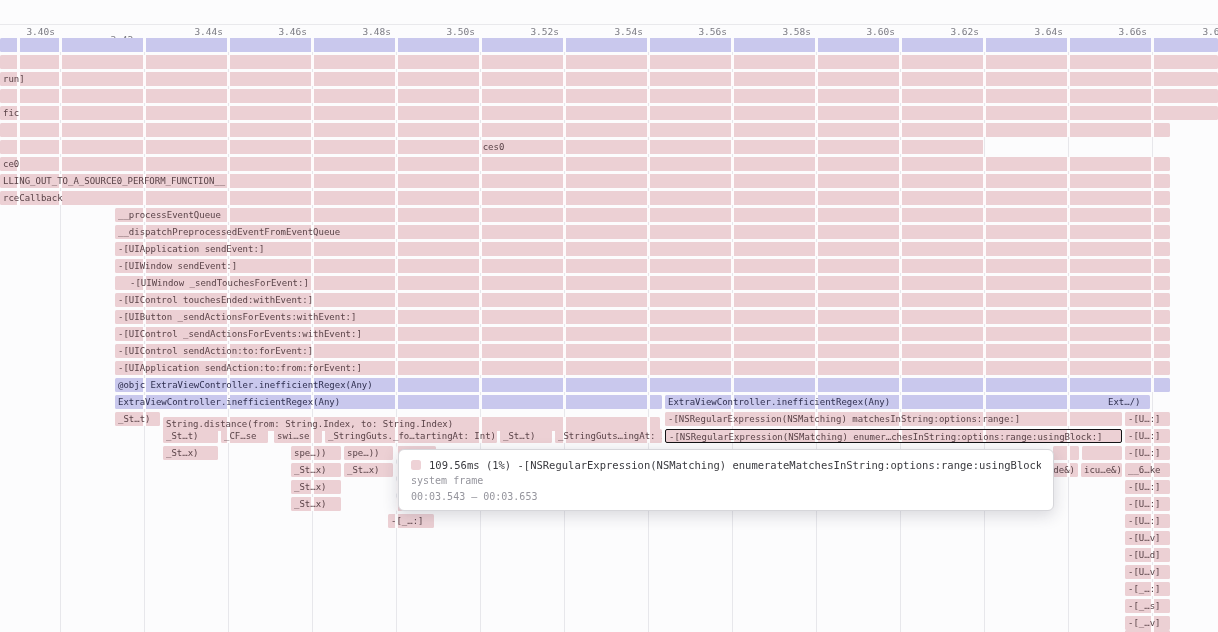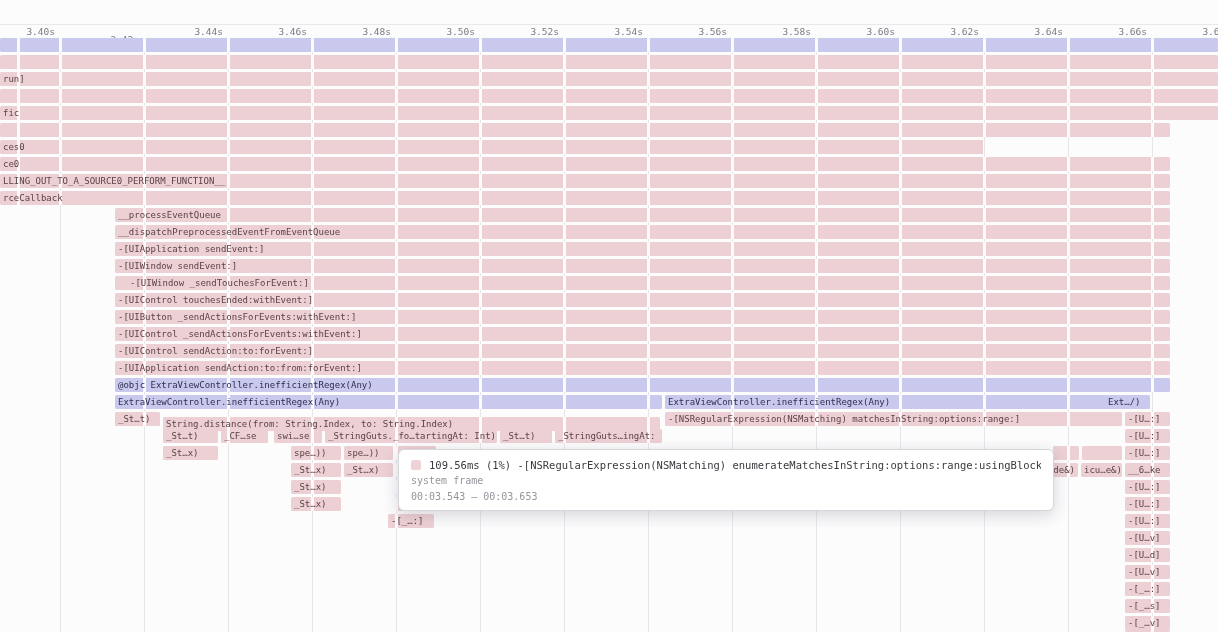--- a/index.html
+++ b/index.html
@@ -75,21 +75,21 @@
     <div class="gridline" style="left: 900px;"></div>
     <div class="gridline" style="left: 984px;"></div>
     <div class="gridline" style="left: 1068px;"></div>
     <div class="gridline" style="left: 1152px;"></div>
     <div class="bar pu" style="left: 0px; top: 38px; width: 1218px;"></div>
     <div class="bar" style="left: 0px; top: 55px; width: 1218px;"></div>
     <div class="bar" style="left: 0px; top: 72px; width: 1218px;">run]</div>
     <div class="bar" style="left: 0px; top: 89px; width: 1218px;"></div>
     <div class="bar" style="left: 0px; top: 106px; width: 1218px;">fic</div>
     <div class="bar" style="left: 0px; top: 123px; width: 1170px;"></div>
-    <div class="bar" style="left: 0px; top: 140px; width: 984px;">ces0</div>
+    <div class="bar" style="left: 0px; top: 140px; width: 984px; text-align: center;">ces0</div>
     <div class="bar" style="left: 0px; top: 157px; width: 1170px;">ce0</div>
     <div class="bar" style="left: 0px; top: 174px; width: 1170px;">LLING_OUT_TO_A_SOURCE0_PERFORM_FUNCTION__</div>
     <div class="bar" style="left: 0px; top: 191px; width: 1170px;">rceCallback</div>
     <div class="bar" style="left: 115px; top: 208px; width: 1055px;">__processEventQueue</div>
     <div class="bar" style="left: 115px; top: 225px; width: 1055px;">__dispatchPreprocessedEventFromEventQueue</div>
     <div class="bar" style="left: 115px; top: 242px; width: 1055px;">-[UIApplication sendEvent:]</div>
     <div class="bar" style="left: 115px; top: 259px; width: 1055px;">-[UIWindow sendEvent:]</div>
     <div class="bar" style="left: 115px; top: 276px; width: 1055px; padding-left: 15px;">-[UIWindow _sendTouchesForEvent:]</div>
     <div class="bar" style="left: 115px; top: 293px; width: 1055px;">-[UIControl touchesEnded:withEvent:]</div>
     <div class="bar" style="left: 115px; top: 310px; width: 1055px;">-[UIButton _sendActionsForEvents:withEvent:]</div>
@@ -103,20 +103,21 @@
     <div class="bar" style="left: 115px; top: 412px; width: 45px;">_St…t)</div>
     <div class="bar" style="left: 163px; top: 417px; width: 497px;">String.distance(from: String.Index, to: String.Index)</div>
     <div class="bar" style="left: 665px; top: 412px; width: 457px;">-[NSRegularExpression(NSMatching) matchesInString:options:range:]</div>
     <div class="bar" style="left: 1125px; top: 412px; width: 45px;">-[U…:]</div>
     <div class="bar" style="left: 163px; top: 429px; width: 55px;">_St…t)</div>
     <div class="bar" style="left: 221px; top: 429px; width: 47px;">_CF…se</div>
     <div class="bar" style="left: 274px; top: 429px; width: 48px;">swi…se</div>
     <div class="bar" style="left: 325px; top: 429px; width: 172px;">_StringGuts._fo…tartingAt: Int)</div>
     <div class="bar" style="left: 500px; top: 429px; width: 52px;">_St…t)</div>
     <div class="bar" style="left: 555px; top: 429px; width: 107px;">_StringGuts…ingAt: Int)</div>
+    <div class="bar sel" style="left: 665px; top: 429px; width: 457px;">-[NSRegularExpression(NSMatching) enumer…chesInString:options:range:usingBlock:]</div>
     <div class="bar" style="left: 1125px; top: 429px; width: 45px;">-[U…:]</div>
     <div class="bar" style="left: 163px; top: 446px; width: 55px;">_St…x)</div>
     <div class="bar" style="left: 291px; top: 446px; width: 50px;">spe…))</div>
     <div class="bar" style="left: 344px; top: 446px; width: 49px;">spe…))</div>
     <div class="bar" style="left: 396px; top: 446px; width: 40px;">s…</div>
     <div class="bar" style="left: 1053px; top: 446px; width: 26px;"></div>
     <div class="bar" style="left: 1082px; top: 446px; width: 40px;"></div>
     <div class="bar" style="left: 1125px; top: 446px; width: 45px;">-[U…:]</div>
     <div class="bar" style="left: 291px; top: 463px; width: 50px;">_St…x)</div>
     <div class="bar" style="left: 344px; top: 463px; width: 49px;">_St…x)</div>

